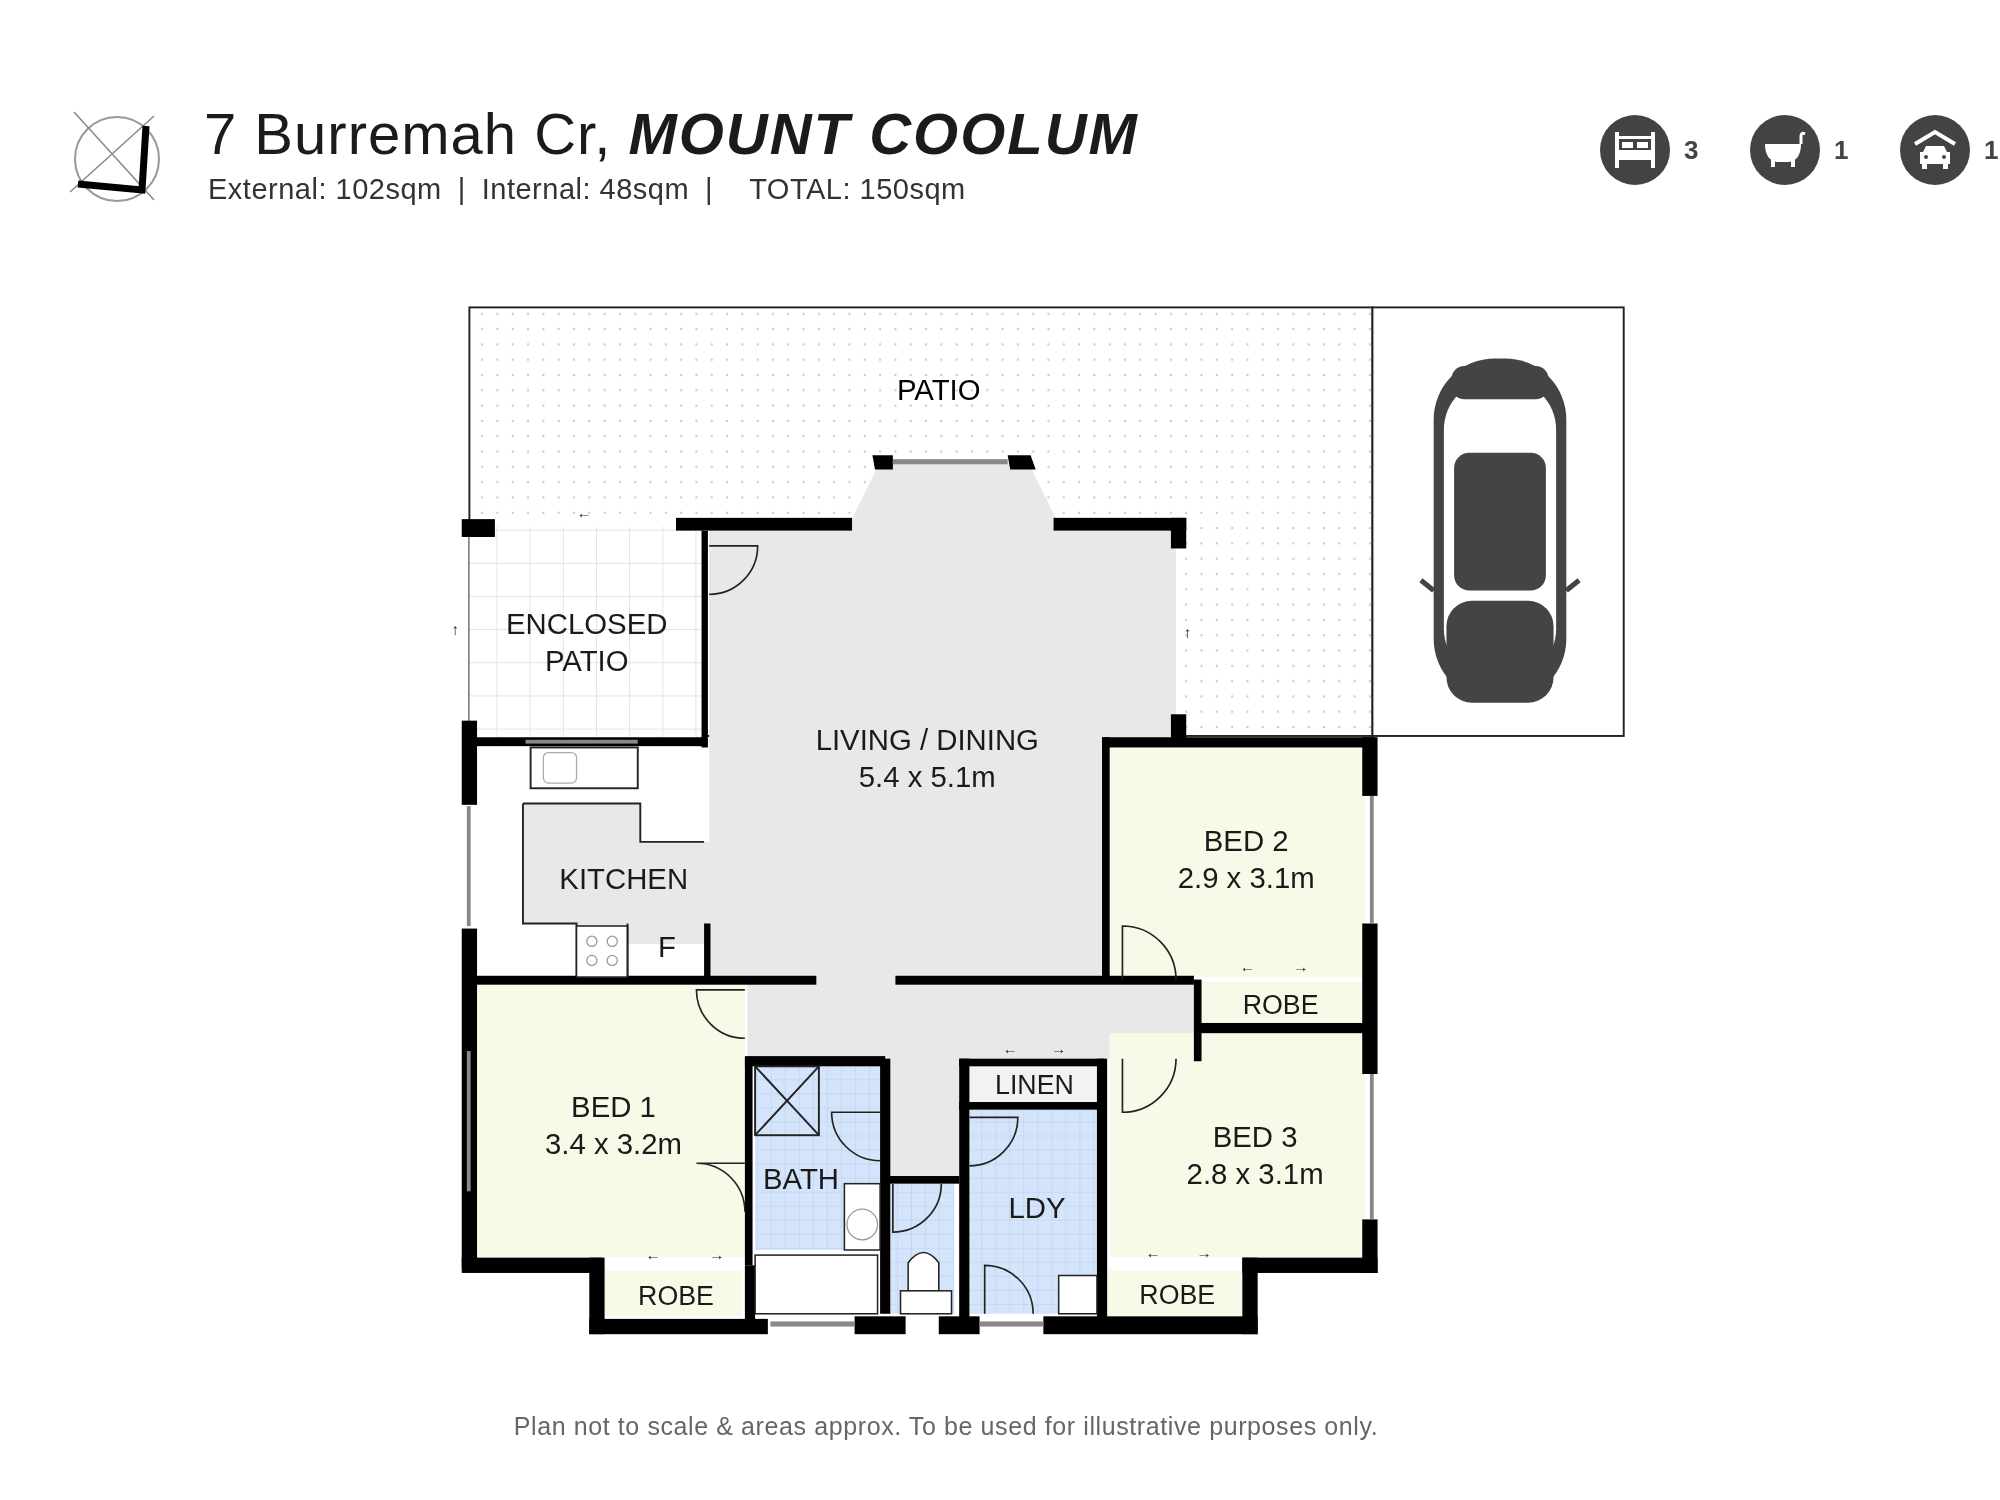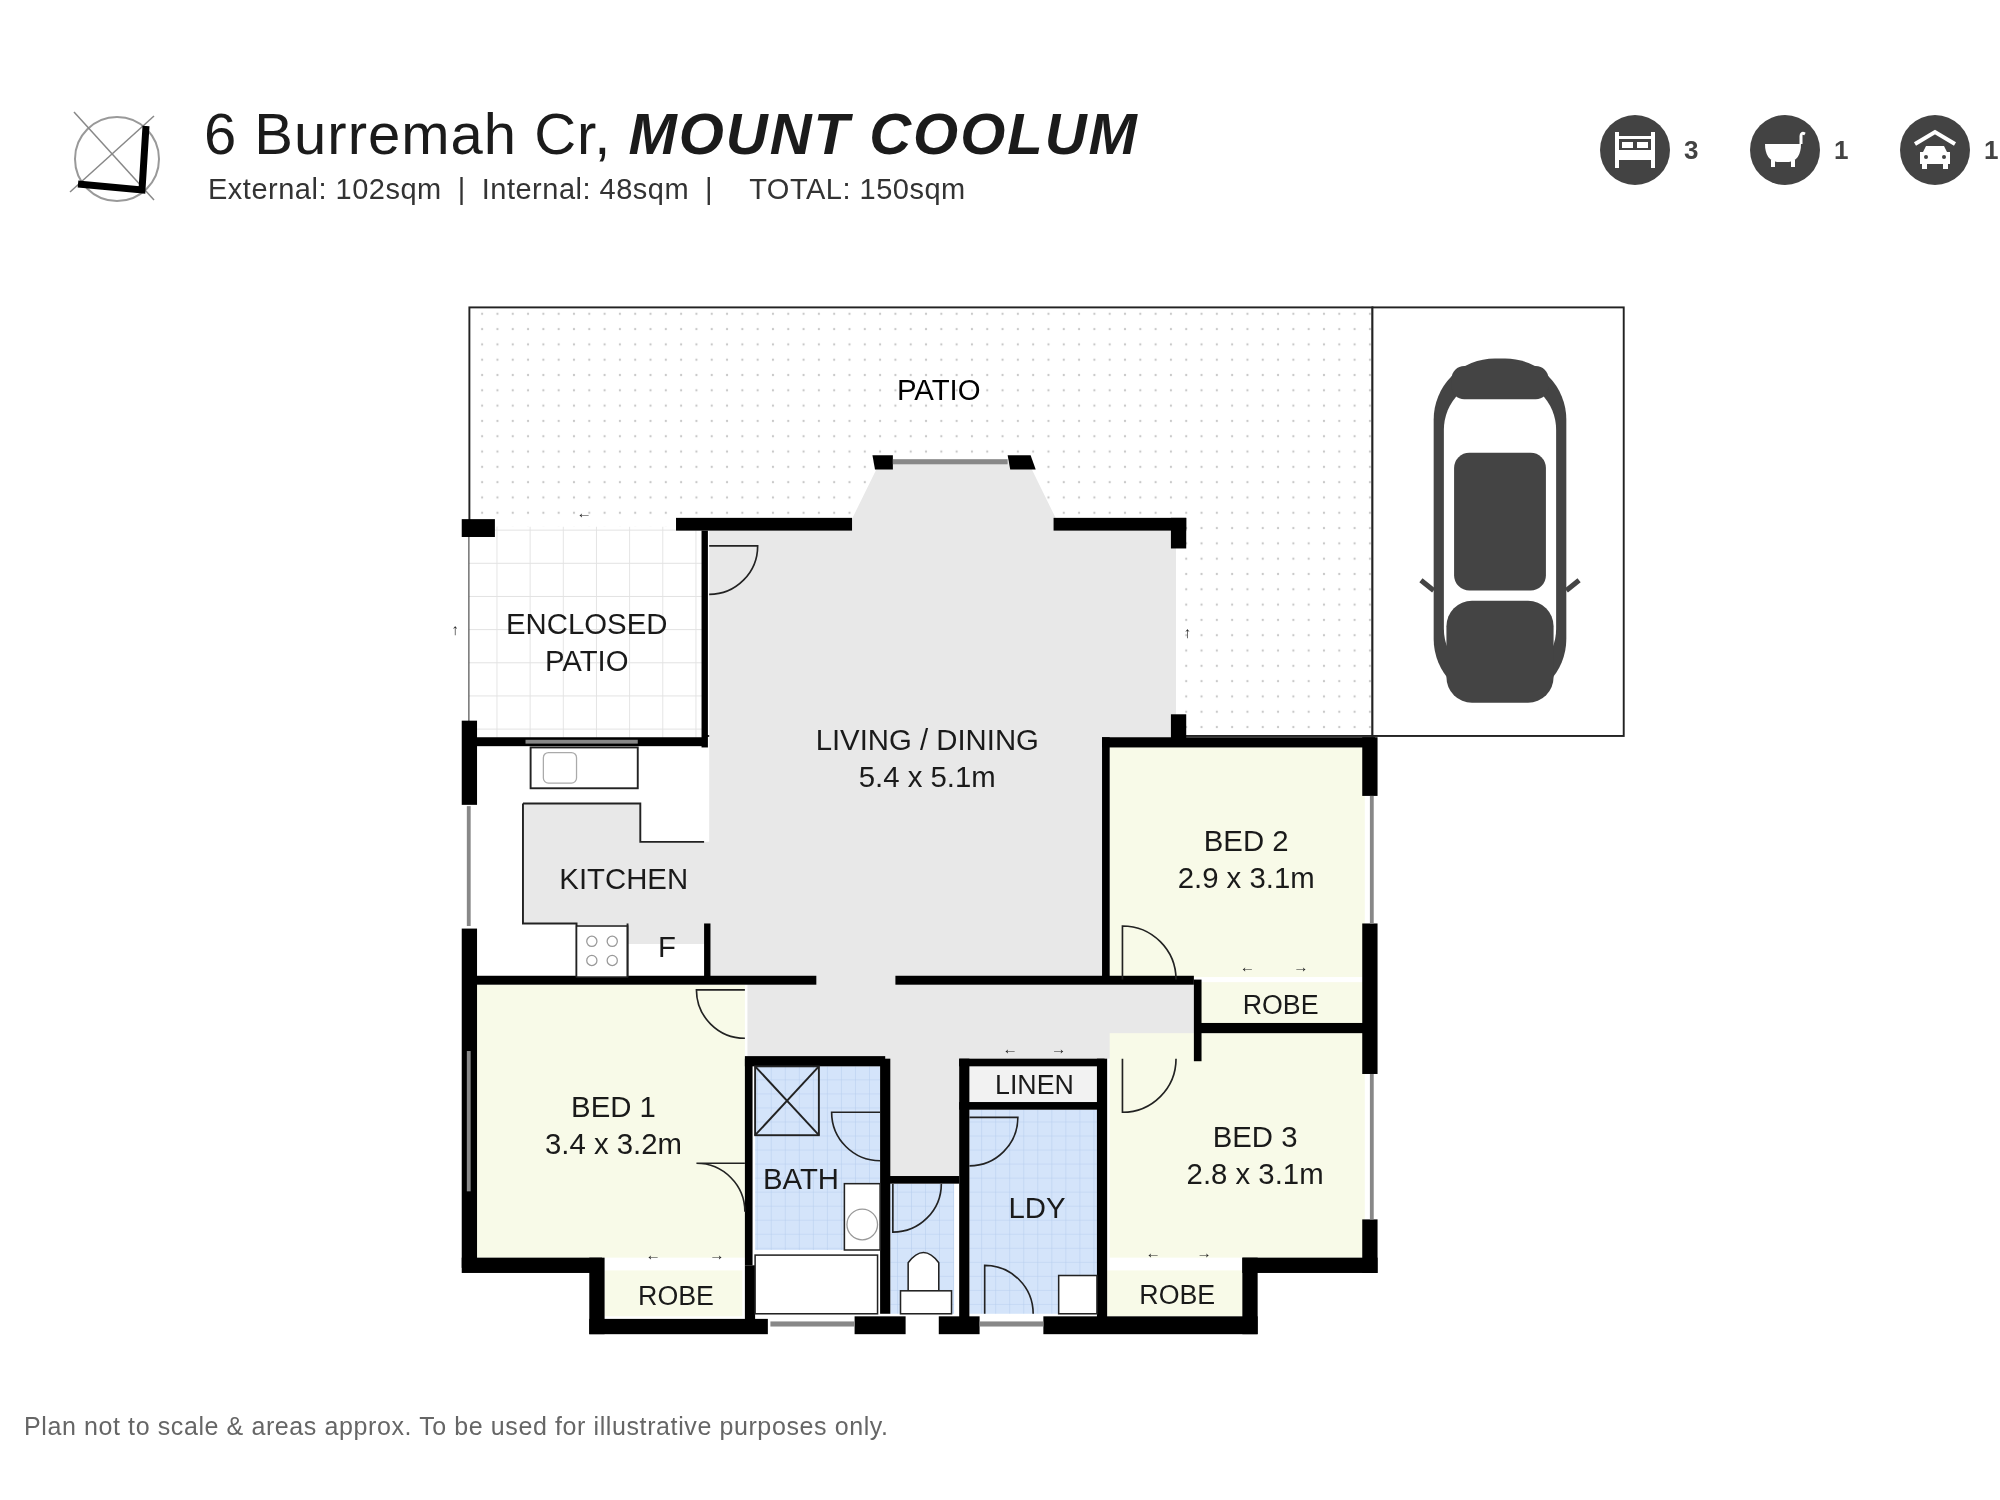--- a/index.html
+++ b/index.html
@@ -8,35 +8,35 @@
   .title{position:absolute;left:204px;top:100px;font-size:58px;letter-spacing:1px;white-space:nowrap;color:#1b1b1b;}
   .title .suburb{font-weight:bold;letter-spacing:2px;font-style:italic;}
   .areas{position:absolute;left:208px;top:173px;font-size:29px;color:#333;white-space:nowrap;letter-spacing:0.5px;}
   .areas .sep{margin:0 16px;}
   .areas .total{margin-left:20px;}
   .features{position:absolute;left:1600px;top:112px;height:76px;display:flex;align-items:center;}
   .feat{display:flex;align-items:center;margin-right:26px;}
   .feat .circ{width:70px;height:70px;border-radius:50%;background:#434343;display:flex;align-items:center;justify-content:center;}
   .feat .num{font-weight:bold;font-size:26px;color:#434343;margin-left:14px;width:40px;}
   .plan{position:absolute;left:0;top:0;width:2000px;height:1500px;}
-  .disclaimer{position:absolute;left:0;width:1892px;top:1412px;font-size:25px;color:#666;letter-spacing:0.6px;padding-left:24px;}
+  .disclaimer{position:absolute;left:0;width:1892px;top:1412px;text-align:center;font-size:25px;color:#666;letter-spacing:0.6px;}
   svg text{font-family:"Liberation Sans",sans-serif;}
 </style>
 </head>
 <body>
 
 <svg class="compass" viewBox="0 0 110 110">
   <circle cx="55" cy="55" r="42" fill="none" stroke="#999" stroke-width="2"></circle>
   <line x1="12" y1="8" x2="92" y2="96" stroke="#888" stroke-width="1.5"></line>
   <line x1="8" y1="88" x2="92" y2="12" stroke="#888" stroke-width="1.5"></line>
   <polyline points="16,80 80,86 84,22" fill="none" stroke="#000" stroke-width="7"></polyline>
 </svg>
 
 <div class="title">
-  <span>6 Burremah Cr,</span>
+  <span>7 Burremah Cr,</span>
   <span class="suburb">MOUNT COOLUM</span>
 </div>
 
 <div class="areas">
   <span>External: 102sqm</span><span class="sep">|</span><span>Internal: 48sqm</span><span class="sep">|</span><span class="total">TOTAL: 150sqm</span>
 </div>
 
 <div class="features">
   <div class="feat">
     <div class="circ">

